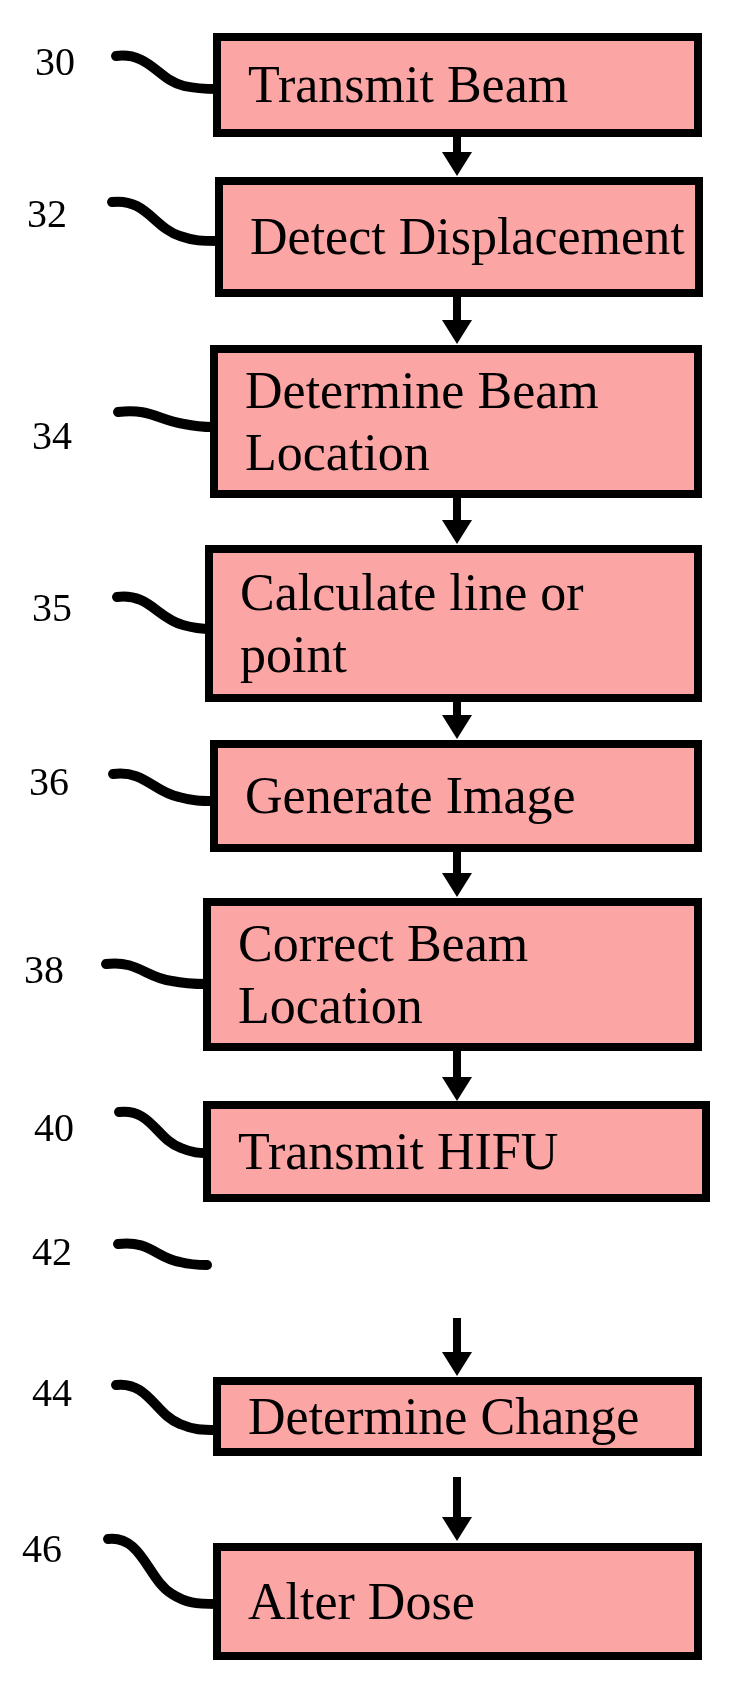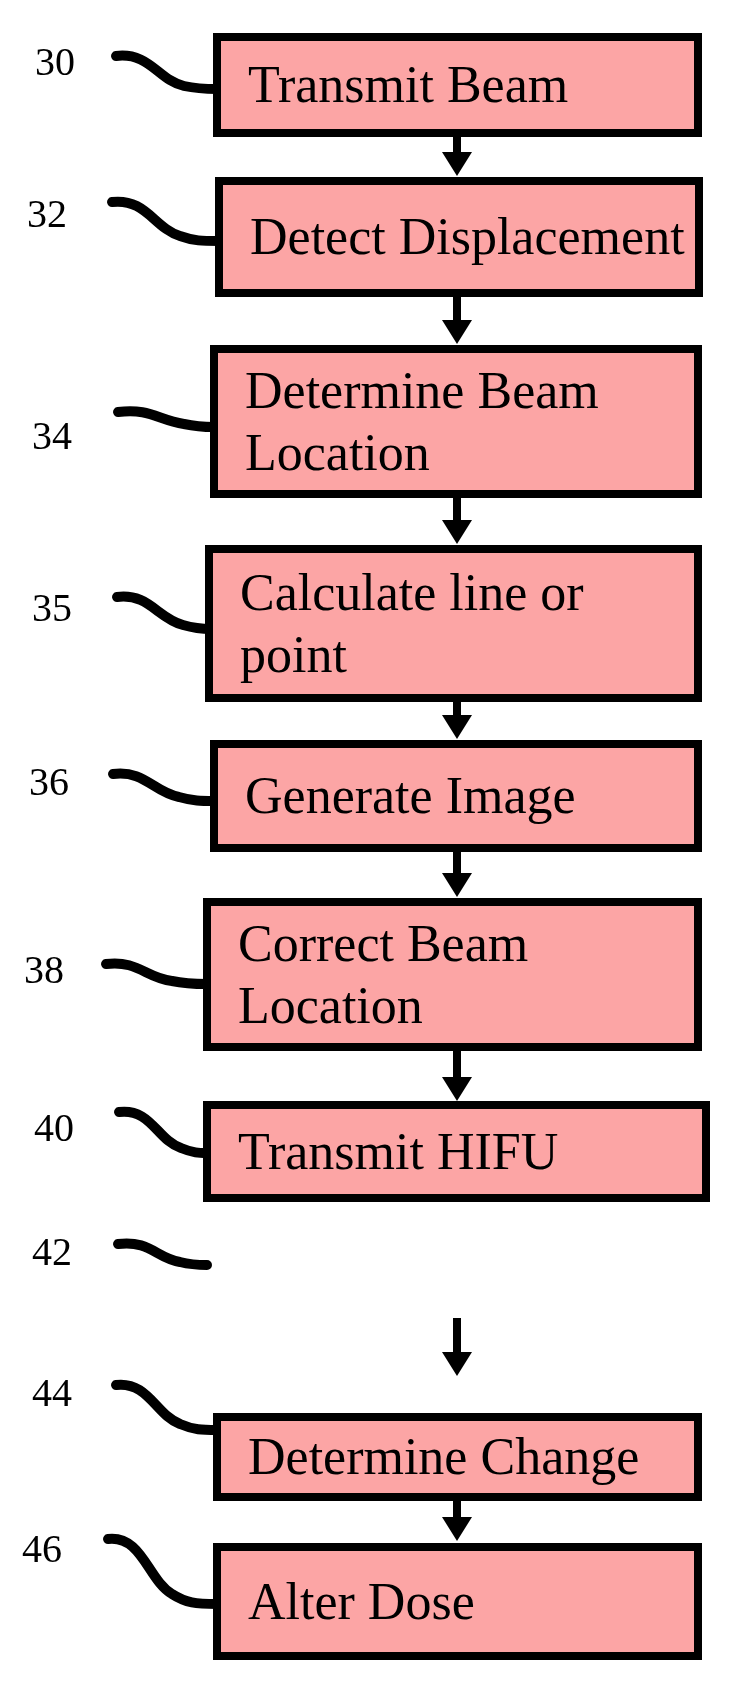--- a/index.html
+++ b/index.html
@@ -59,21 +59,21 @@
   }
   
   .b1  { left: 213px; top: 33px;   width: 489px; height: 104px; }
   .b2  { left: 215px; top: 177px;  width: 488px; height: 120px; }
   .b3  { left: 210px; top: 345px;  width: 492px; height: 153px; }
   .b4  { left: 205px; top: 545px;  width: 497px; height: 157px; }
   .b5  { left: 210px; top: 740px;  width: 492px; height: 112px; }
   .b6  { left: 203px; top: 898px;  width: 499px; height: 153px; }
   .b7  { left: 203px; top: 1101px; width: 507px; height: 101px; }
   .b8  { left: 203px; top: 1202px; width: 507px; height: 116px; }
-  .b9  { left: 213px; top: 1413px; width: 489px; height: 88px; }
+  .b9  { left: 213px; top: 1377px; width: 489px; height: 79px; }
   .b10 { left: 213px; top: 1543px; width: 489px; height: 117px; }
   
   .r30 { left: 35px; top: 42px;   }
   .r32 { left: 27px; top: 194px;  }
   .r34 { left: 32px; top: 400px; margin-top: 16px;  }
   .r35 { left: 32px; top: 588px;  }
   .r36 { left: 29px; top: 762px;  }
   .r38 { left: 24px; top: 950px;  }
   .r40 { left: 34px; top: 1100px; margin-top: 8px; }
   .r42 { left: 32px; top: 1232px; }

